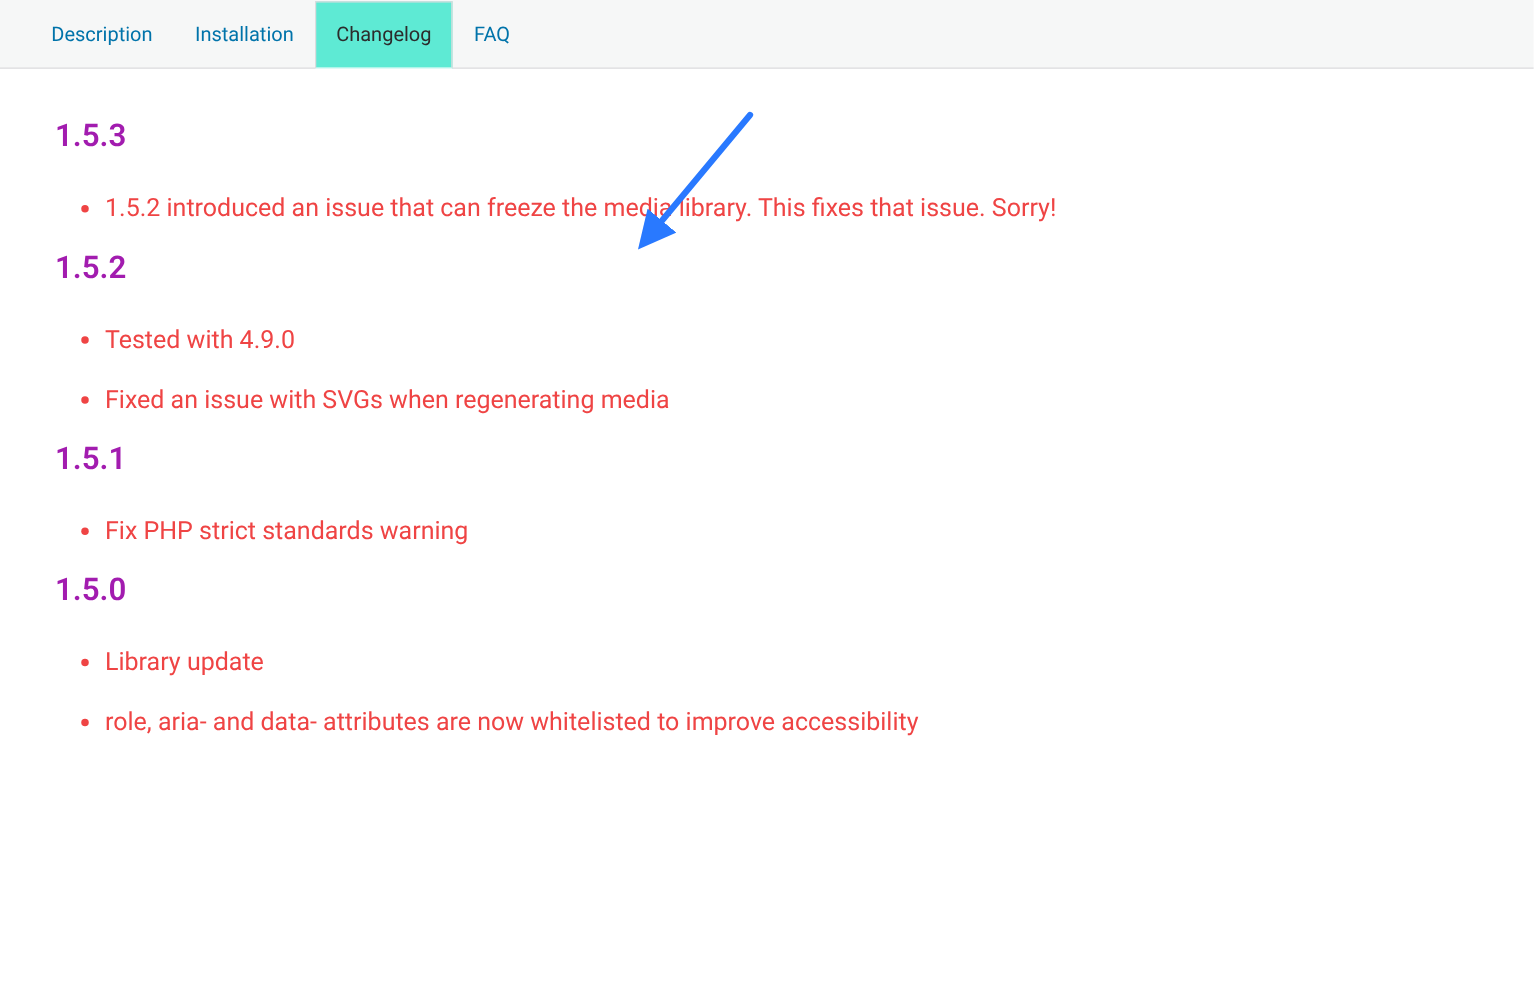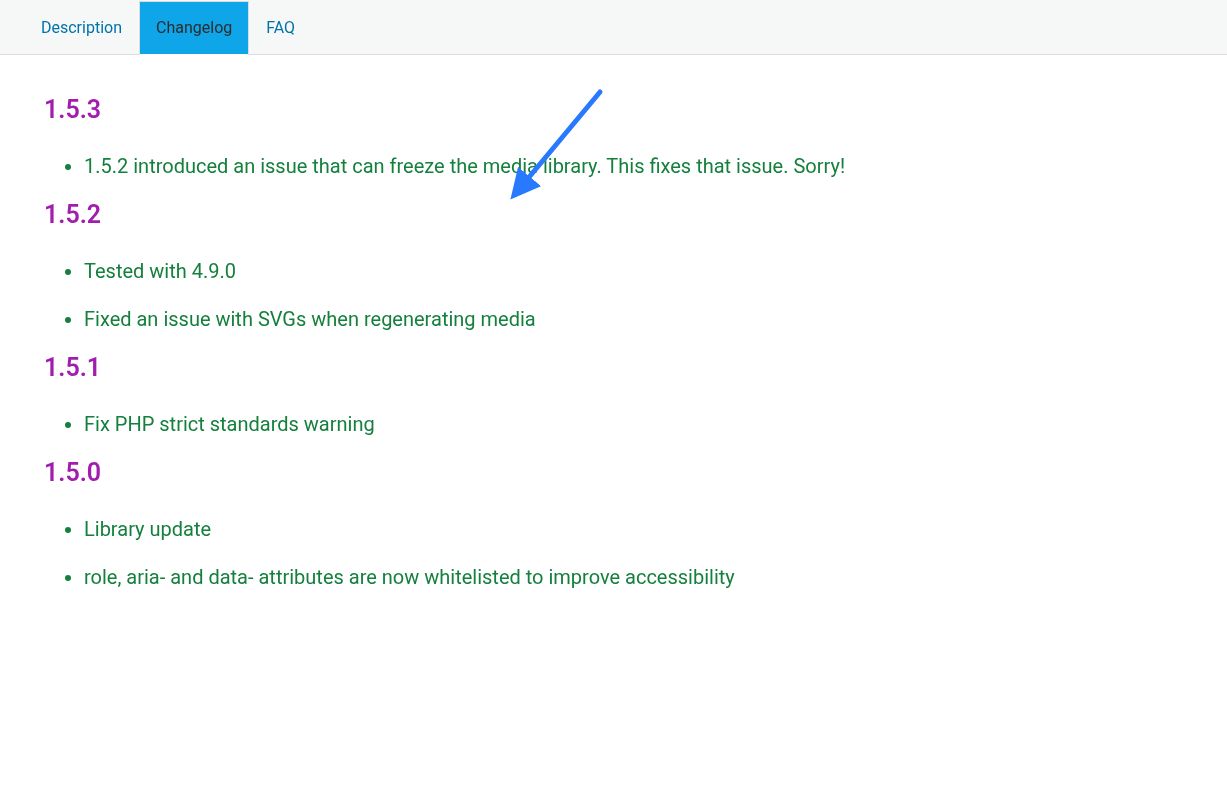--- a/index.html
+++ b/index.html
@@ -21,21 +21,21 @@
       color: #0073aa;
       cursor: pointer;
       border: 1px solid transparent;
       border-bottom: none;
       position: relative;
       top: 1px;
       background: transparent;
     }
     .tab.active {
       color: #2c2c2c;
-      background: #0ea5e9;
+      background: #5eead4;
       border-left: 1px solid #dcdcde;
       border-right: 1px solid #dcdcde;
       border-top: 1px solid #dcdcde;
       border-bottom: 1px solid #fff;
     }
     .content {
       padding: 40px 44px 0 44px;
       color: #3c3c3c;
     }
     .version {
@@ -49,36 +49,37 @@
       font-weight: 600;
       color: #a21caf;
       margin-bottom: 28px;
     }
     .version ul {
       list-style: disc;
       padding-left: 40px;
     }
     .version li {
       font-size: 20px;
-      color: #15803d;
+      color: #ef4444;
       line-height: 1.4;
       margin-bottom: 20px;
     }
     .annotation-arrow {
       position: absolute;
       left: 500px;
       top: 88px;
       pointer-events: none;
     }
   </style>
 </head>
 <body>
 
 <div class="tabs-wrapper">
   <div class="tab">Description</div>
+  <div class="tab">Installation</div>
   <div class="tab active">Changelog</div>
   <div class="tab">FAQ</div>
 </div>
 
 <div class="content">
   <div class="version">
     <div class="version-title">1.5.3</div>
     <ul>
       <li>1.5.2 introduced an issue that can freeze the media library. This fixes that issue. Sorry!</li>
     </ul>

